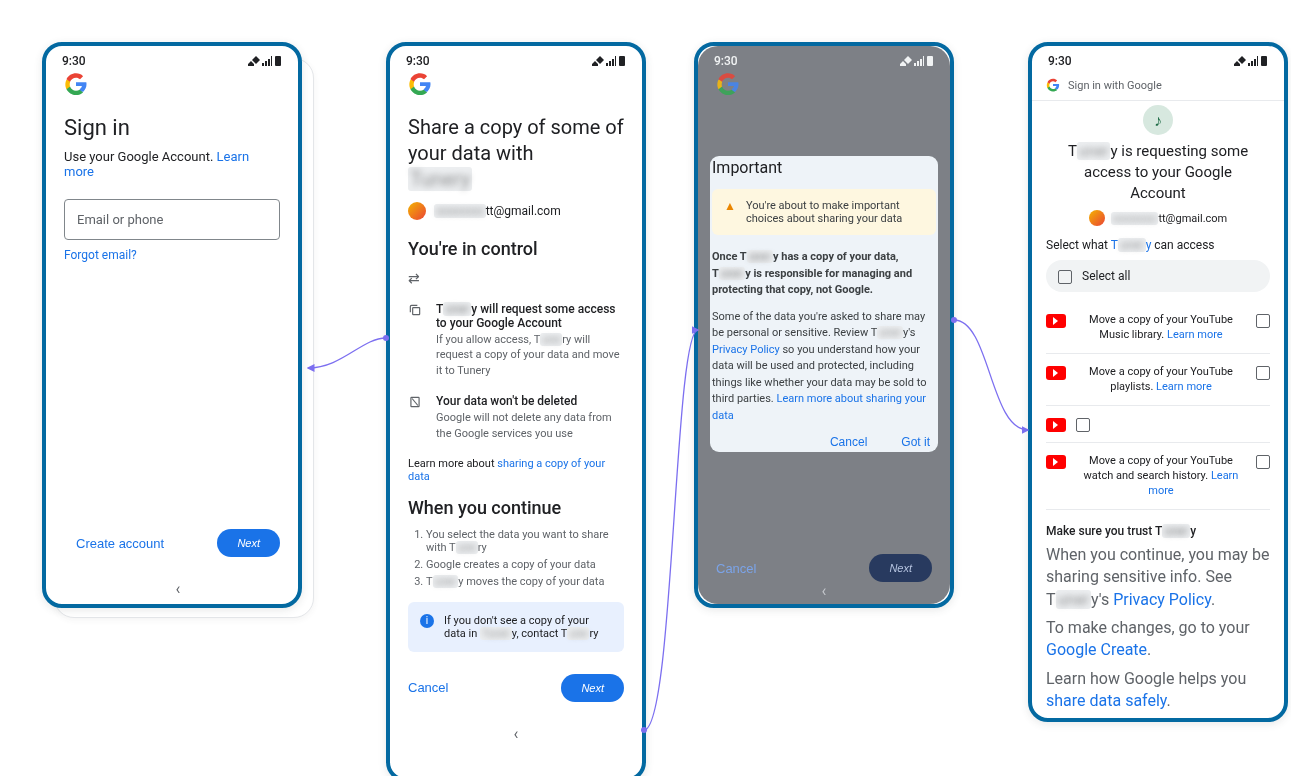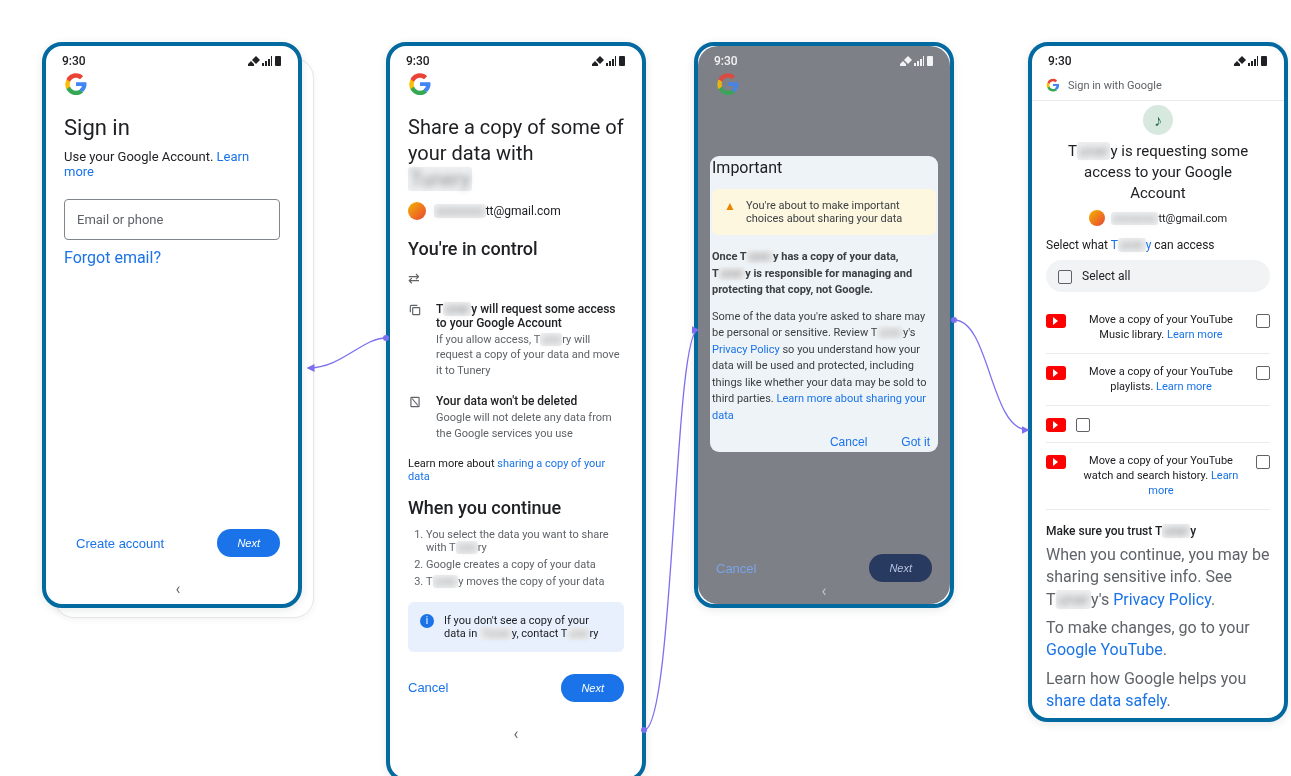--- a/index.html
+++ b/index.html
@@ -58,21 +58,21 @@
   .link { color:#1a73e8; cursor:pointer; }
   .input {
     width: 100%;
     border: 1px solid #80868b;
     border-radius: 4px;
     padding: 12px 12px;
     font-size: 13px;
     margin-top: 20px;
     color:#5f6368;
   }
-  .small-link { font-size:16px; color:#1a73e8; margin-top:8px; display:inline-block; cursor:pointer;}
+  .small-link { font-size:12px; color:#1a73e8; margin-top:8px; display:inline-block; cursor:pointer;}
   .footer-row {
     display:flex; justify-content:space-between; align-items:center;
     padding: 0 18px 16px;
   }
   .btn-primary {
     background:#1a73e8; color:#fff; border:none; border-radius:20px;
     padding:8px 20px; font-size:11px; font-weight:500; cursor:pointer;font-style:italic;
   }
   .btn-text { background:none; border:none; color:#1a73e8; font-size:13px; font-weight:500; cursor:pointer; padding:0;}
   .nav-back { text-align:center; padding:6px 0; color:#5f6368; font-size:16px;}
@@ -396,21 +396,21 @@
       <div class="perm">
         <span class="yt-icon"></span>
         <span class="perm-text"><span>Move a copy of your YouTube watch and search history. </span><span class="link">Learn more</span></span>
         <span class="chk"></span>
       </div>
 
       <div class="trust-h">
         <span>Make sure you trust T</span><span class="blur">uner</span><span>y</span>
       </div>
       <div class="trust-p"><span>When you continue, you may be sharing sensitive info. See T</span><span class="blur">uner</span><span>y's </span><span class="link">Privacy Policy</span>.</div>
-      <div class="trust-p"><span>To make changes, go to your </span><span class="link">Google YouTube</span>.</div>
+      <div class="trust-p"><span>To make changes, go to your </span><span class="link">Google Create</span>.</div>
       <div class="trust-p"><span>Learn how Google helps you </span><span class="link">share data safely</span>.</div>
 
       <div class="act-row">
         <button>Cancel</button>
         <button>Continue</button>
       </div>
     </div>
     <div class="home-ind"></div>
   </div>
 

